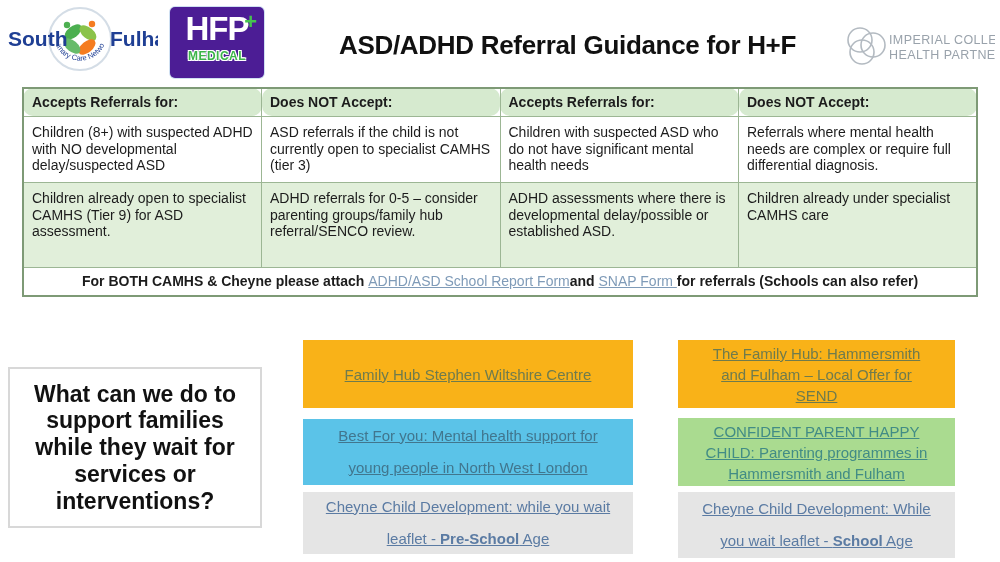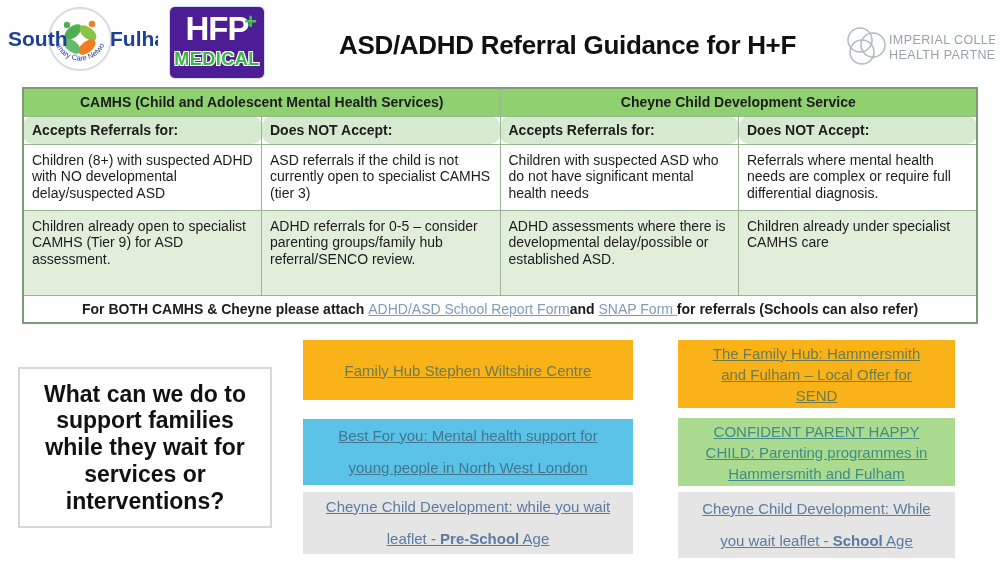--- a/index.html
+++ b/index.html
@@ -12,21 +12,21 @@
   
   .sf-logo { position:absolute; left:6px; top:4px; width:152px; height:72px; }
   .hfp-logo {
     position:absolute; left:170px; top:7px; width:94px; height:71px;
     background:#4c1d95; border-radius:5px; text-align:center;
     box-shadow:0 0 0 1px #cfe0f2;
   }
   .hfp-top { position:relative; color:#ffffff; font-weight:800; font-size:33px; letter-spacing:-1px; line-height:1.0; padding-top:5px; }
   .hfp-plus { position:absolute; top:2px; right:7px; color:#45c24f; font-size:22px; font-weight:800; letter-spacing:0; }
   .hfp-medical {
-    color:#3db54a; font-weight:800; font-size:18px; letter-spacing:0.5px; margin-top:4px;
+    color:#3db54a; font-weight:800; font-size:12px; letter-spacing:0.5px; margin-top:4px;
     text-shadow:-1px -1px 0 #fff, 1px -1px 0 #fff, -1px 1px 0 #fff, 1px 1px 0 #fff, 0 1px 0 #fff, 0 -1px 0 #fff;
   }
   .title {
     position:absolute; left:285px; top:30px; width:565px; text-align:center;
     font-size:26px; font-weight:bold; text-decoration-thickness:2px;
     color:#111111; letter-spacing:-0.3px;
   }
   .ichp-logo { position:absolute; left:843px; top:22px; width:152px; height:48px; }
   
   .ref-table-wrap { position:absolute; left:22px; top:87px; width:956px; }
@@ -37,21 +37,21 @@
   }
   table.ref { border:2px solid #7e9a76; }
   td.group-hd { background:#8fd171; font-weight:bold; text-align:center; font-size:14.5px; padding:5px 4px; color:#0c0c0c; }
   td.sub-hd  { background:#d6eacf; font-weight:bold; font-size:15px; padding:7px 8px;border-radius:10px; }
   tr.row-a td { background:#ffffff; height:66px; padding-top:7px; }
   tr.row-b td { background:#e1efda; height:85px; padding-top:7px; }
   td.foot { background:#ffffff; text-align:center; font-weight:bold; font-size:14.5px; padding:7px 4px; }
   .tbl-link { color:#7f9bb8; text-decoration:underline; font-weight:normal; cursor:pointer; }
   
   .question-box {
-    position:absolute; left:18px; top:367px; width:254px; height:161px;
+    position:absolute; left:8px; top:367px; width:254px; height:161px;
     background:#ffffff; border:2px solid #d8d8d8; display:flex; align-items:center; justify-content:center;
     text-align:center; font-size:23px; font-weight:bold; line-height:1.16; padding:6px 10px; color:#111;
   }
   .res-box {
     position:absolute; display:flex; align-items:center; justify-content:center;
     text-align:center; font-size:15px; cursor:pointer;
   }
   .res-box a, .res-box .lnk { text-decoration:underline; cursor:pointer; }
   .mid { left:303px; width:330px; padding:0 18px; }
   .rgt { left:678px; width:277px; padding:0 22px; }
@@ -109,24 +109,20 @@
 
   <div class="ref-table-wrap">
     <table class="ref">
       <colgroup>
           <col style="width:25%">
           <col style="width:25%">
           <col style="width:25%">
           <col style="width:25%">
         </colgroup>
       <tbody>
-          <tr>
-        <td class="group-hd" colspan="2">CAMHS (Child and Adolescent Mental Health Services)</td>
-        <td class="group-hd" colspan="2">Cheyne Child Development Service</td>
-      </tr>
       <tr>
         <td class="sub-hd">Accepts Referrals for:</td>
         <td class="sub-hd">Does NOT Accept:</td>
         <td class="sub-hd">Accepts Referrals for:</td>
         <td class="sub-hd">Does NOT Accept:</td>
       </tr>
       <tr class="row-a">
         <td>Children (8+) with suspected ADHD with NO developmental delay/suspected ASD</td>
         <td>ASD referrals if the child is not currently open to specialist CAMHS (tier 3)</td>
         <td>Children with suspected ASD who do not have significant mental health needs</td>
@@ -144,21 +140,21 @@
         </td>
       </tr>
     </tbody>
       </table>
   </div>
 
   <div class="question-box">
     <span>What can we do to support families while they wait for services or interventions?</span>
   </div>
 
-  <div class="res-box mid box-orange" style="top:340px; height:60px;">
+  <div class="res-box mid box-orange" style="top:340px; height:68px;">
     <span class="lnk lnk-olive">Family Hub Stephen Wiltshire Centre </span>
   </div>
   <div class="res-box mid box-blue lh-wide" style="top:419px; height:66px;">
     <span class="lnk lnk-blue">Best For you: Mental health support for young people in North West London</span>
   </div>
   <div class="res-box mid box-pink lh-wide" style="top:492px; height:62px;">
     <span class="lnk lnk-steel"><span>Cheyne Child Development: while you wait leaflet - </span><b>Pre-School</b><span> Age</span></span>
   </div>
 
   <div class="res-box rgt box-green lh-mid" style="top:418px; height:68px;">

